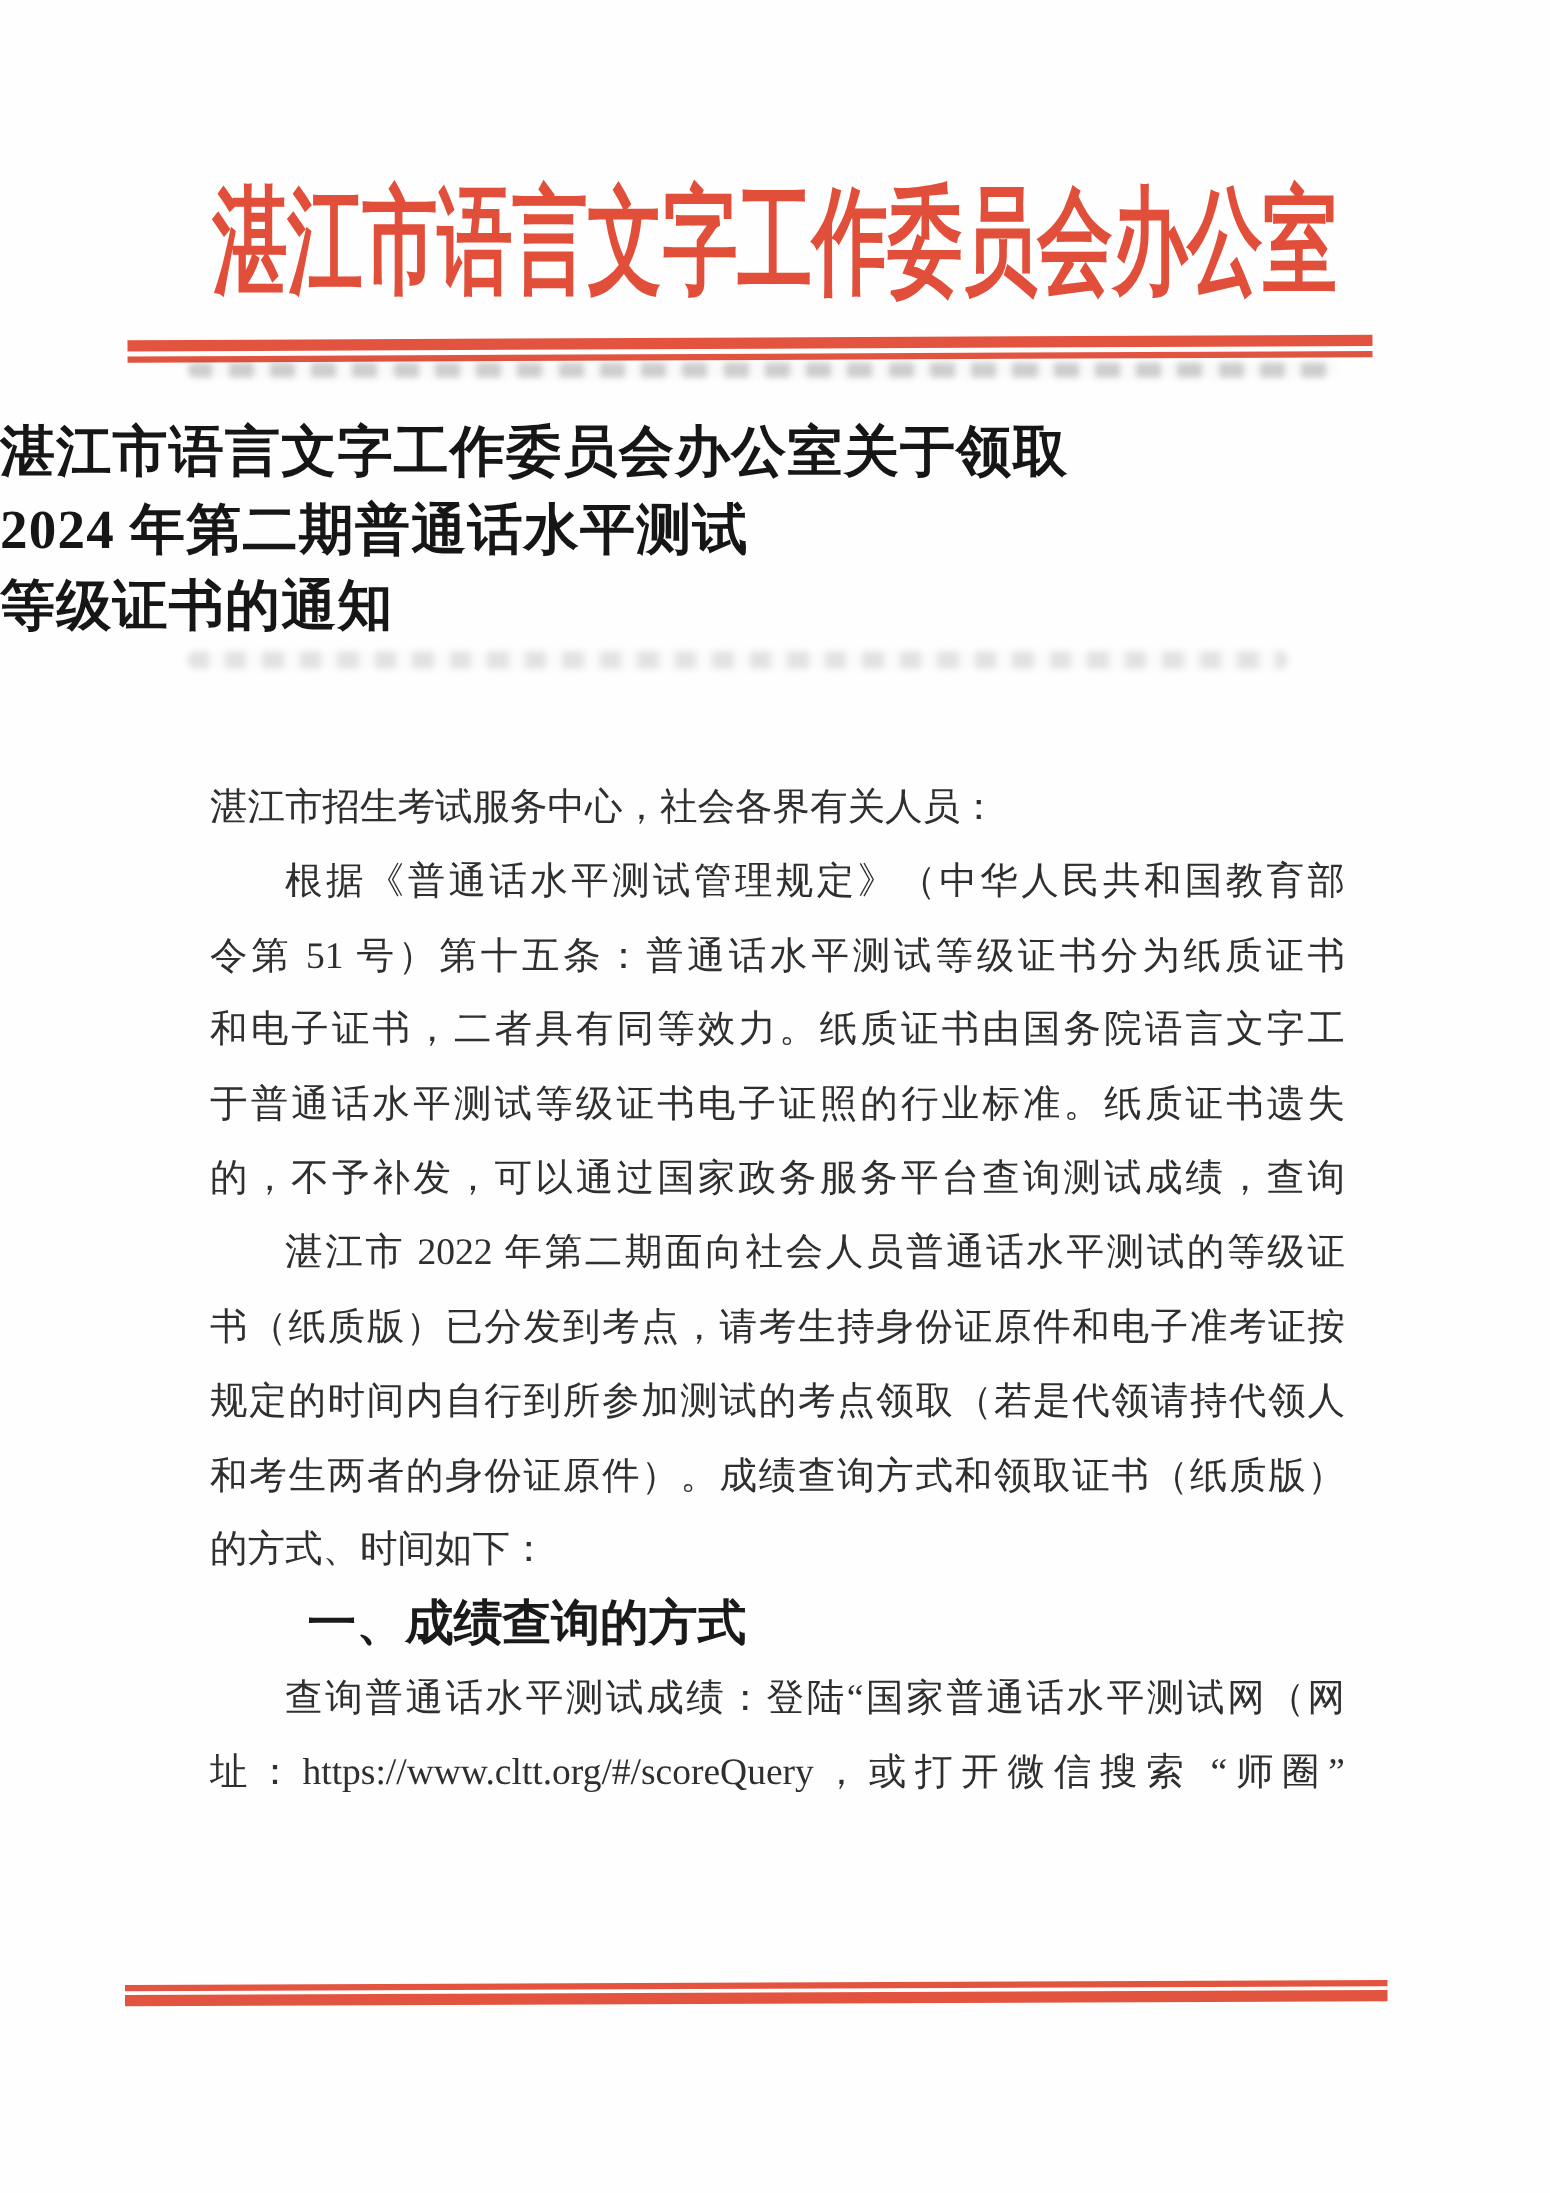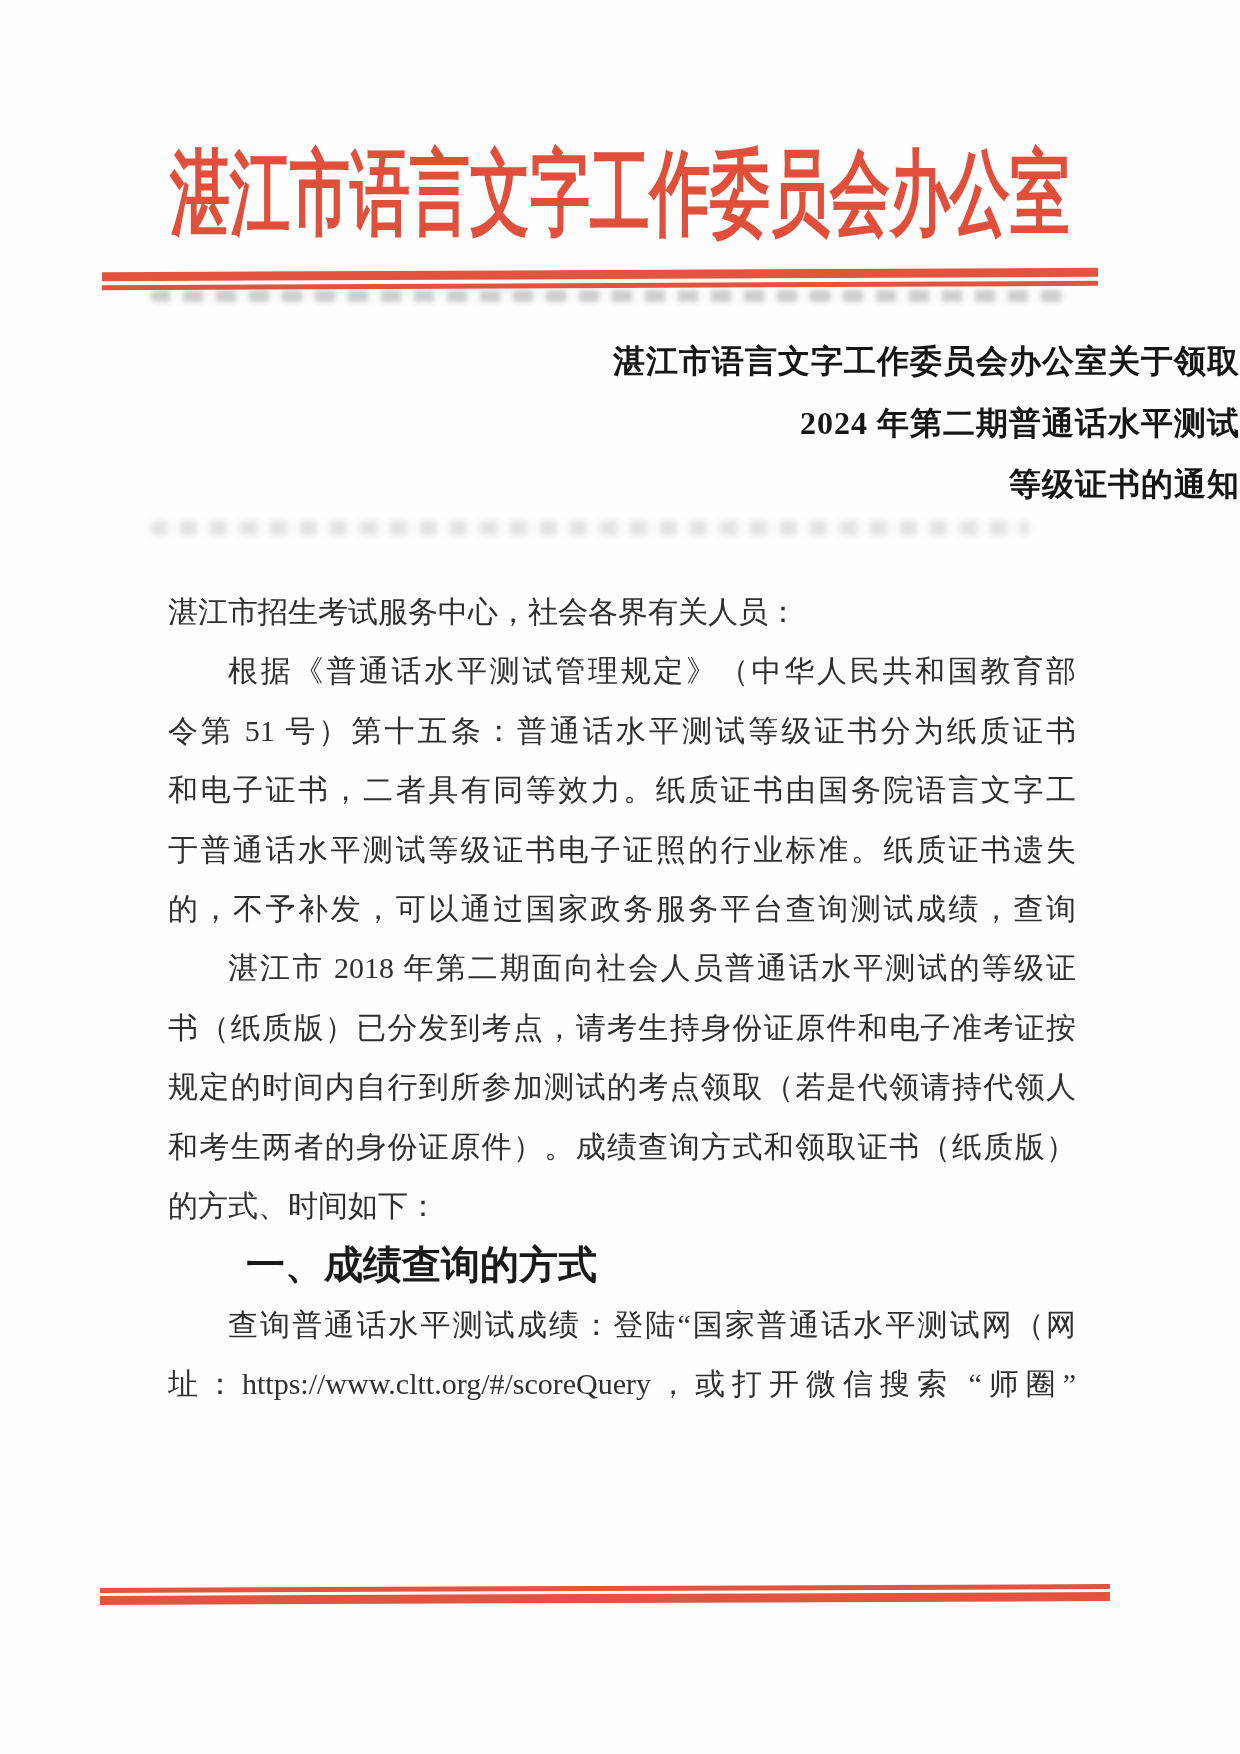--- a/index.html
+++ b/index.html
@@ -65,33 +65,33 @@
     top: 521px; left: 150px; width: 880px; height: 14px;
     background: repeating-linear-gradient(90deg,
       rgba(90,90,95,0.45) 0 17px, rgba(90,90,95,0.04) 17px 30px);
     opacity: 0.38;
     filter: blur(3px);
   }
 
   
   .doc-title {
     position: absolute; top: 331px; left: 0; width: 100%;
-    text-align: right;
+    text-align: left;
     font-family: "Liberation Serif", serif;
     font-weight: bold;
-    font-size: 32px;
+    font-size: 44px;
     line-height: 61.5px;
     color: #161616;
     letter-spacing: 1px;
   }
 
   
   .body-text {
     position: absolute;
-    top: 582px; left: 168px; width: 908px;
+    top: 616px; left: 168px; width: 908px;
     font-family: "Liberation Serif", serif;
     font-size: 30px;
     color: #2f2f2f;
   }
   .line {
     height: 59.4px;
     line-height: 59.4px;
     white-space: nowrap;
     overflow: hidden;
   }
@@ -132,21 +132,21 @@
 
   <div class="ghost ghost-b"></div>
 
   <div class="body-text">
     <div class="line">湛江市招生考试服务中心，社会各界有关人员：</div>
     <div class="line indent fill">根据《普通话水平测试管理规定》（中华人民共和国教育部</div>
     <div class="line fill">令第 51 号）第十五条：普通话水平测试等级证书分为纸质证书</div>
     <div class="line fill">和电子证书，二者具有同等效力。纸质证书由国务院语言文字工</div>
     <div class="line fill">于普通话水平测试等级证书电子证照的行业标准。纸质证书遗失</div>
     <div class="line fill">的，不予补发，可以通过国家政务服务平台查询测试成绩，查询</div>
-    <div class="line indent fill">湛江市 2018 年第二期面向社会人员普通话水平测试的等级证</div>
+    <div class="line indent fill">湛江市 2022 年第二期面向社会人员普通话水平测试的等级证</div>
     <div class="line fill">书（纸质版）已分发到考点，请考生持身份证原件和电子准考证按</div>
     <div class="line fill">规定的时间内自行到所参加测试的考点领取（若是代领请持代领人</div>
     <div class="line fill">和考生两者的身份证原件）。成绩查询方式和领取证书（纸质版）</div>
     <div class="line">的方式、时间如下：</div>
     <div class="line heading">一、成绩查询的方式</div>
     <div class="line indent fill">查询普通话水平测试成绩：登陆“国家普通话水平测试网（网</div>
     <div class="line fill">址：https://www.cltt.org/#/scoreQuery，或打开微信搜索 “师圈”</div>
   </div>
 
   <div class="rule-bottom">

